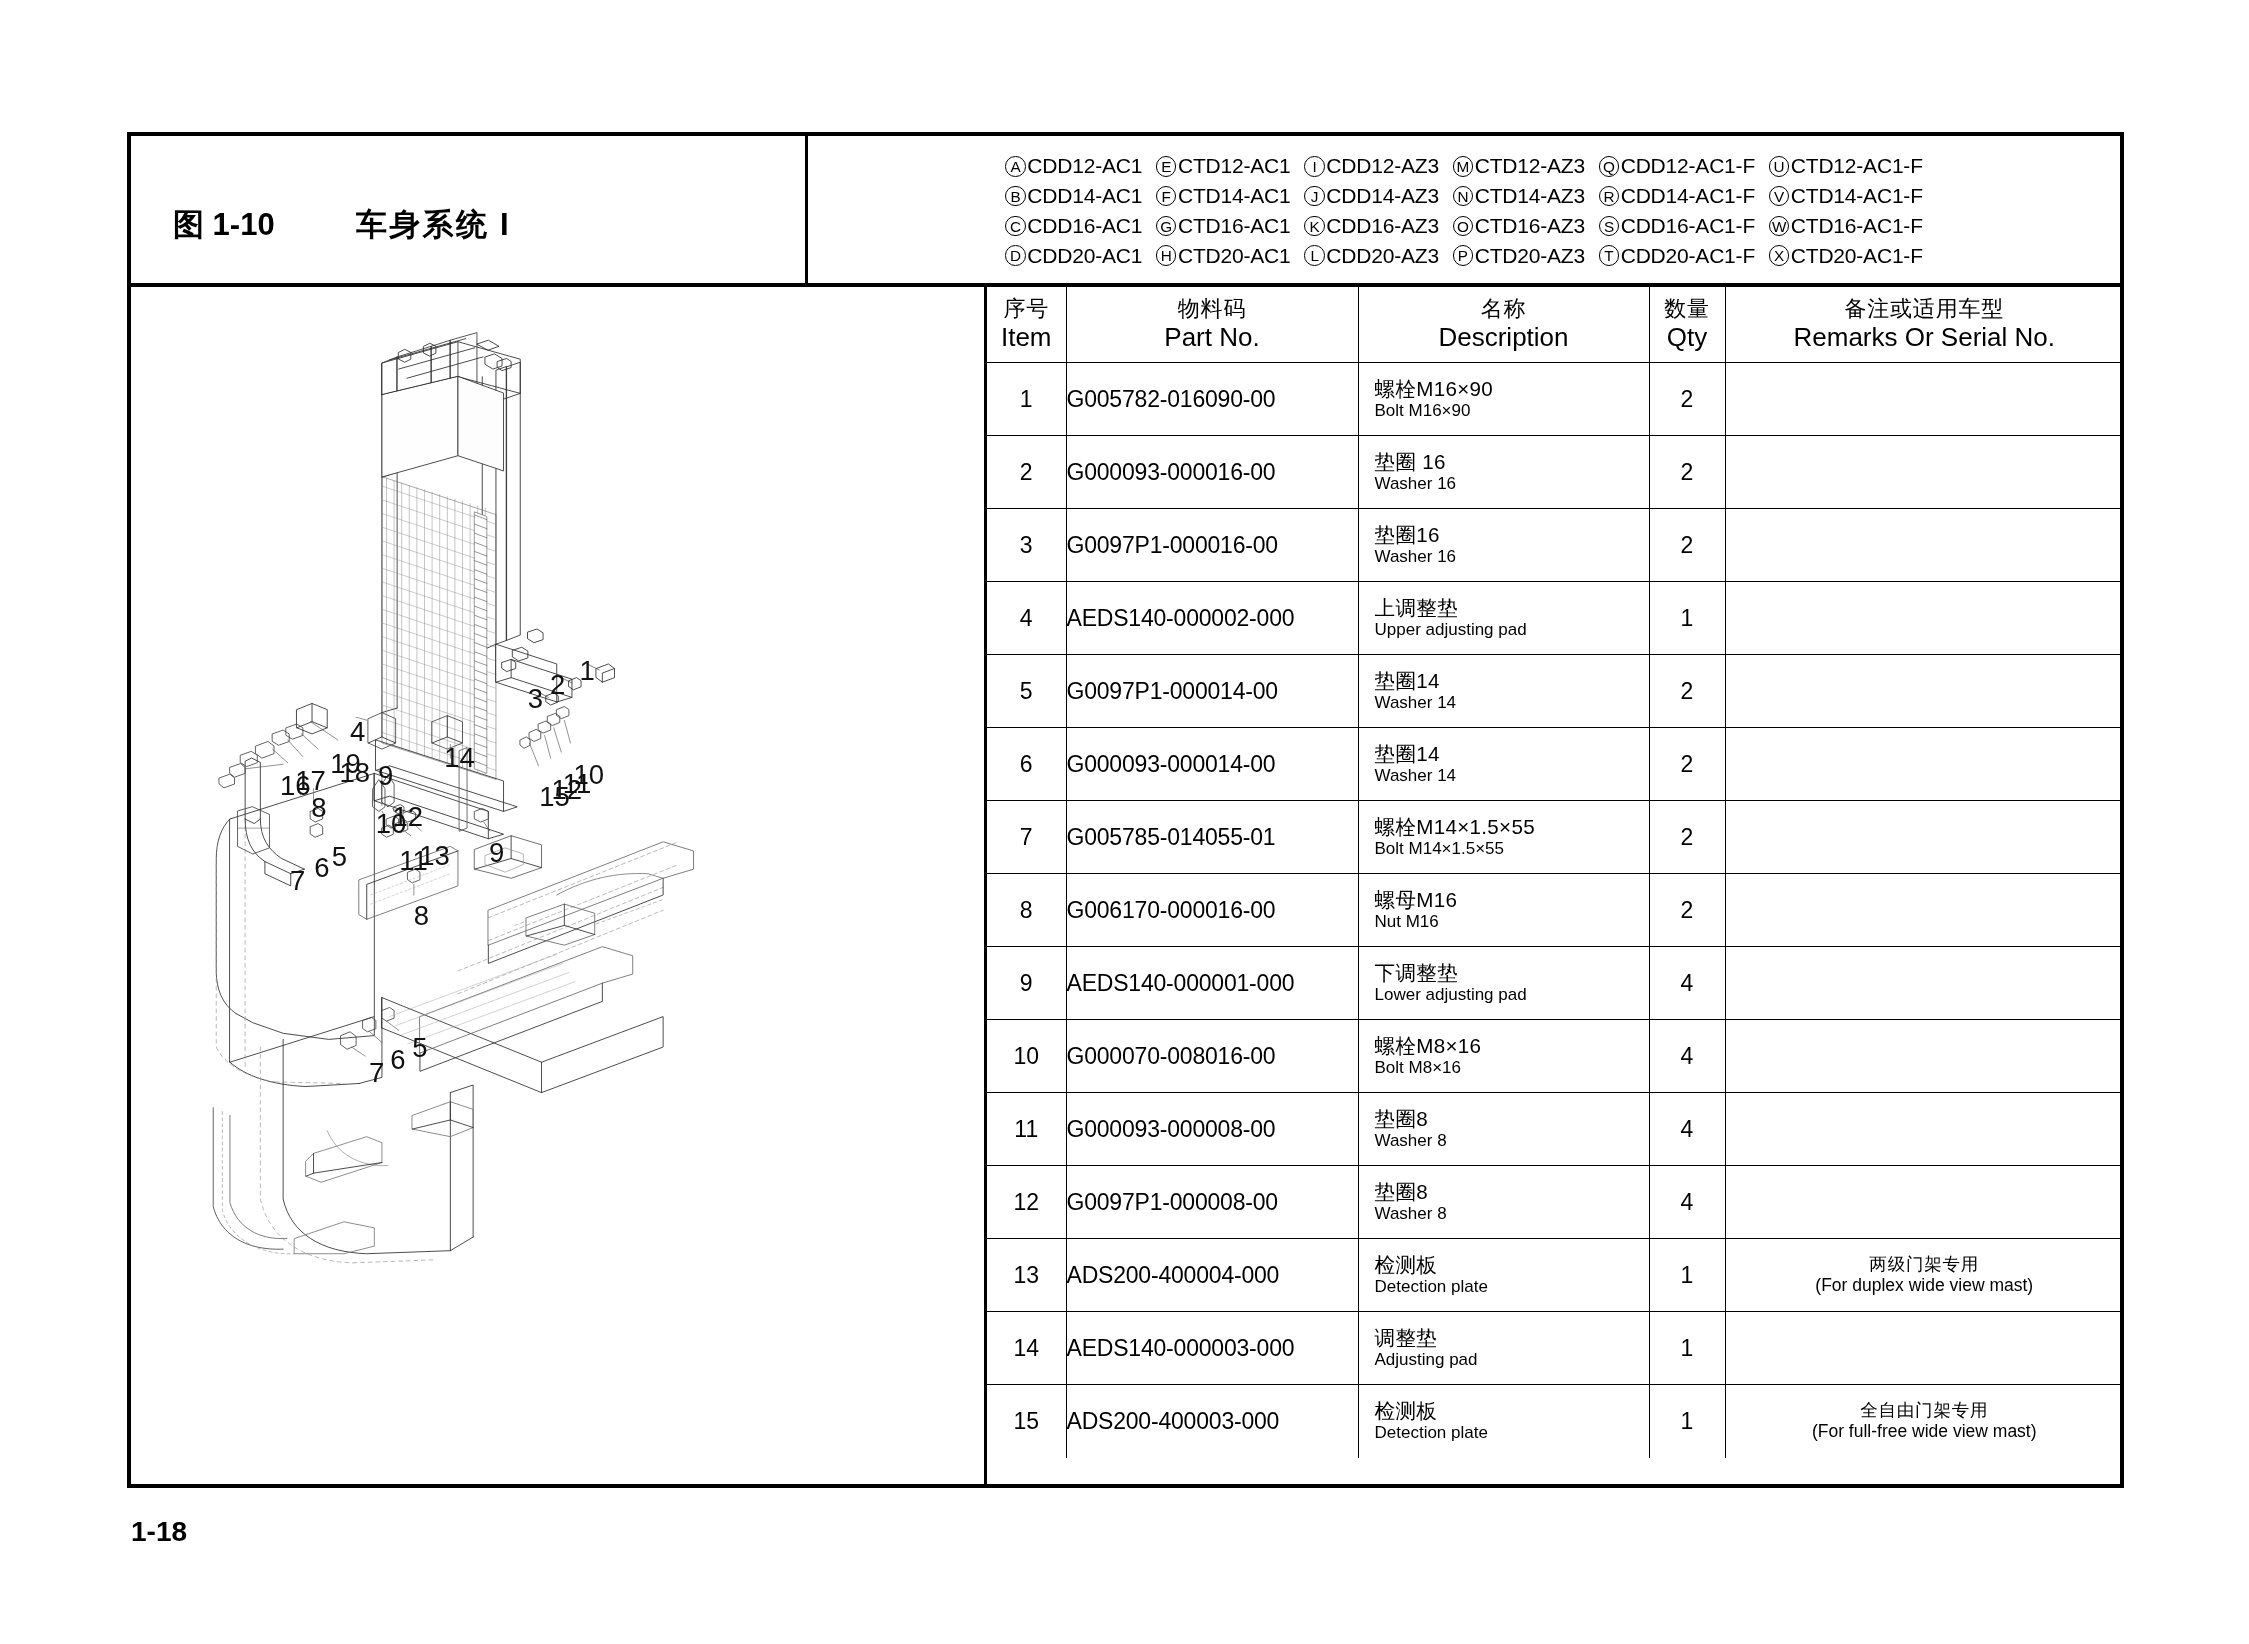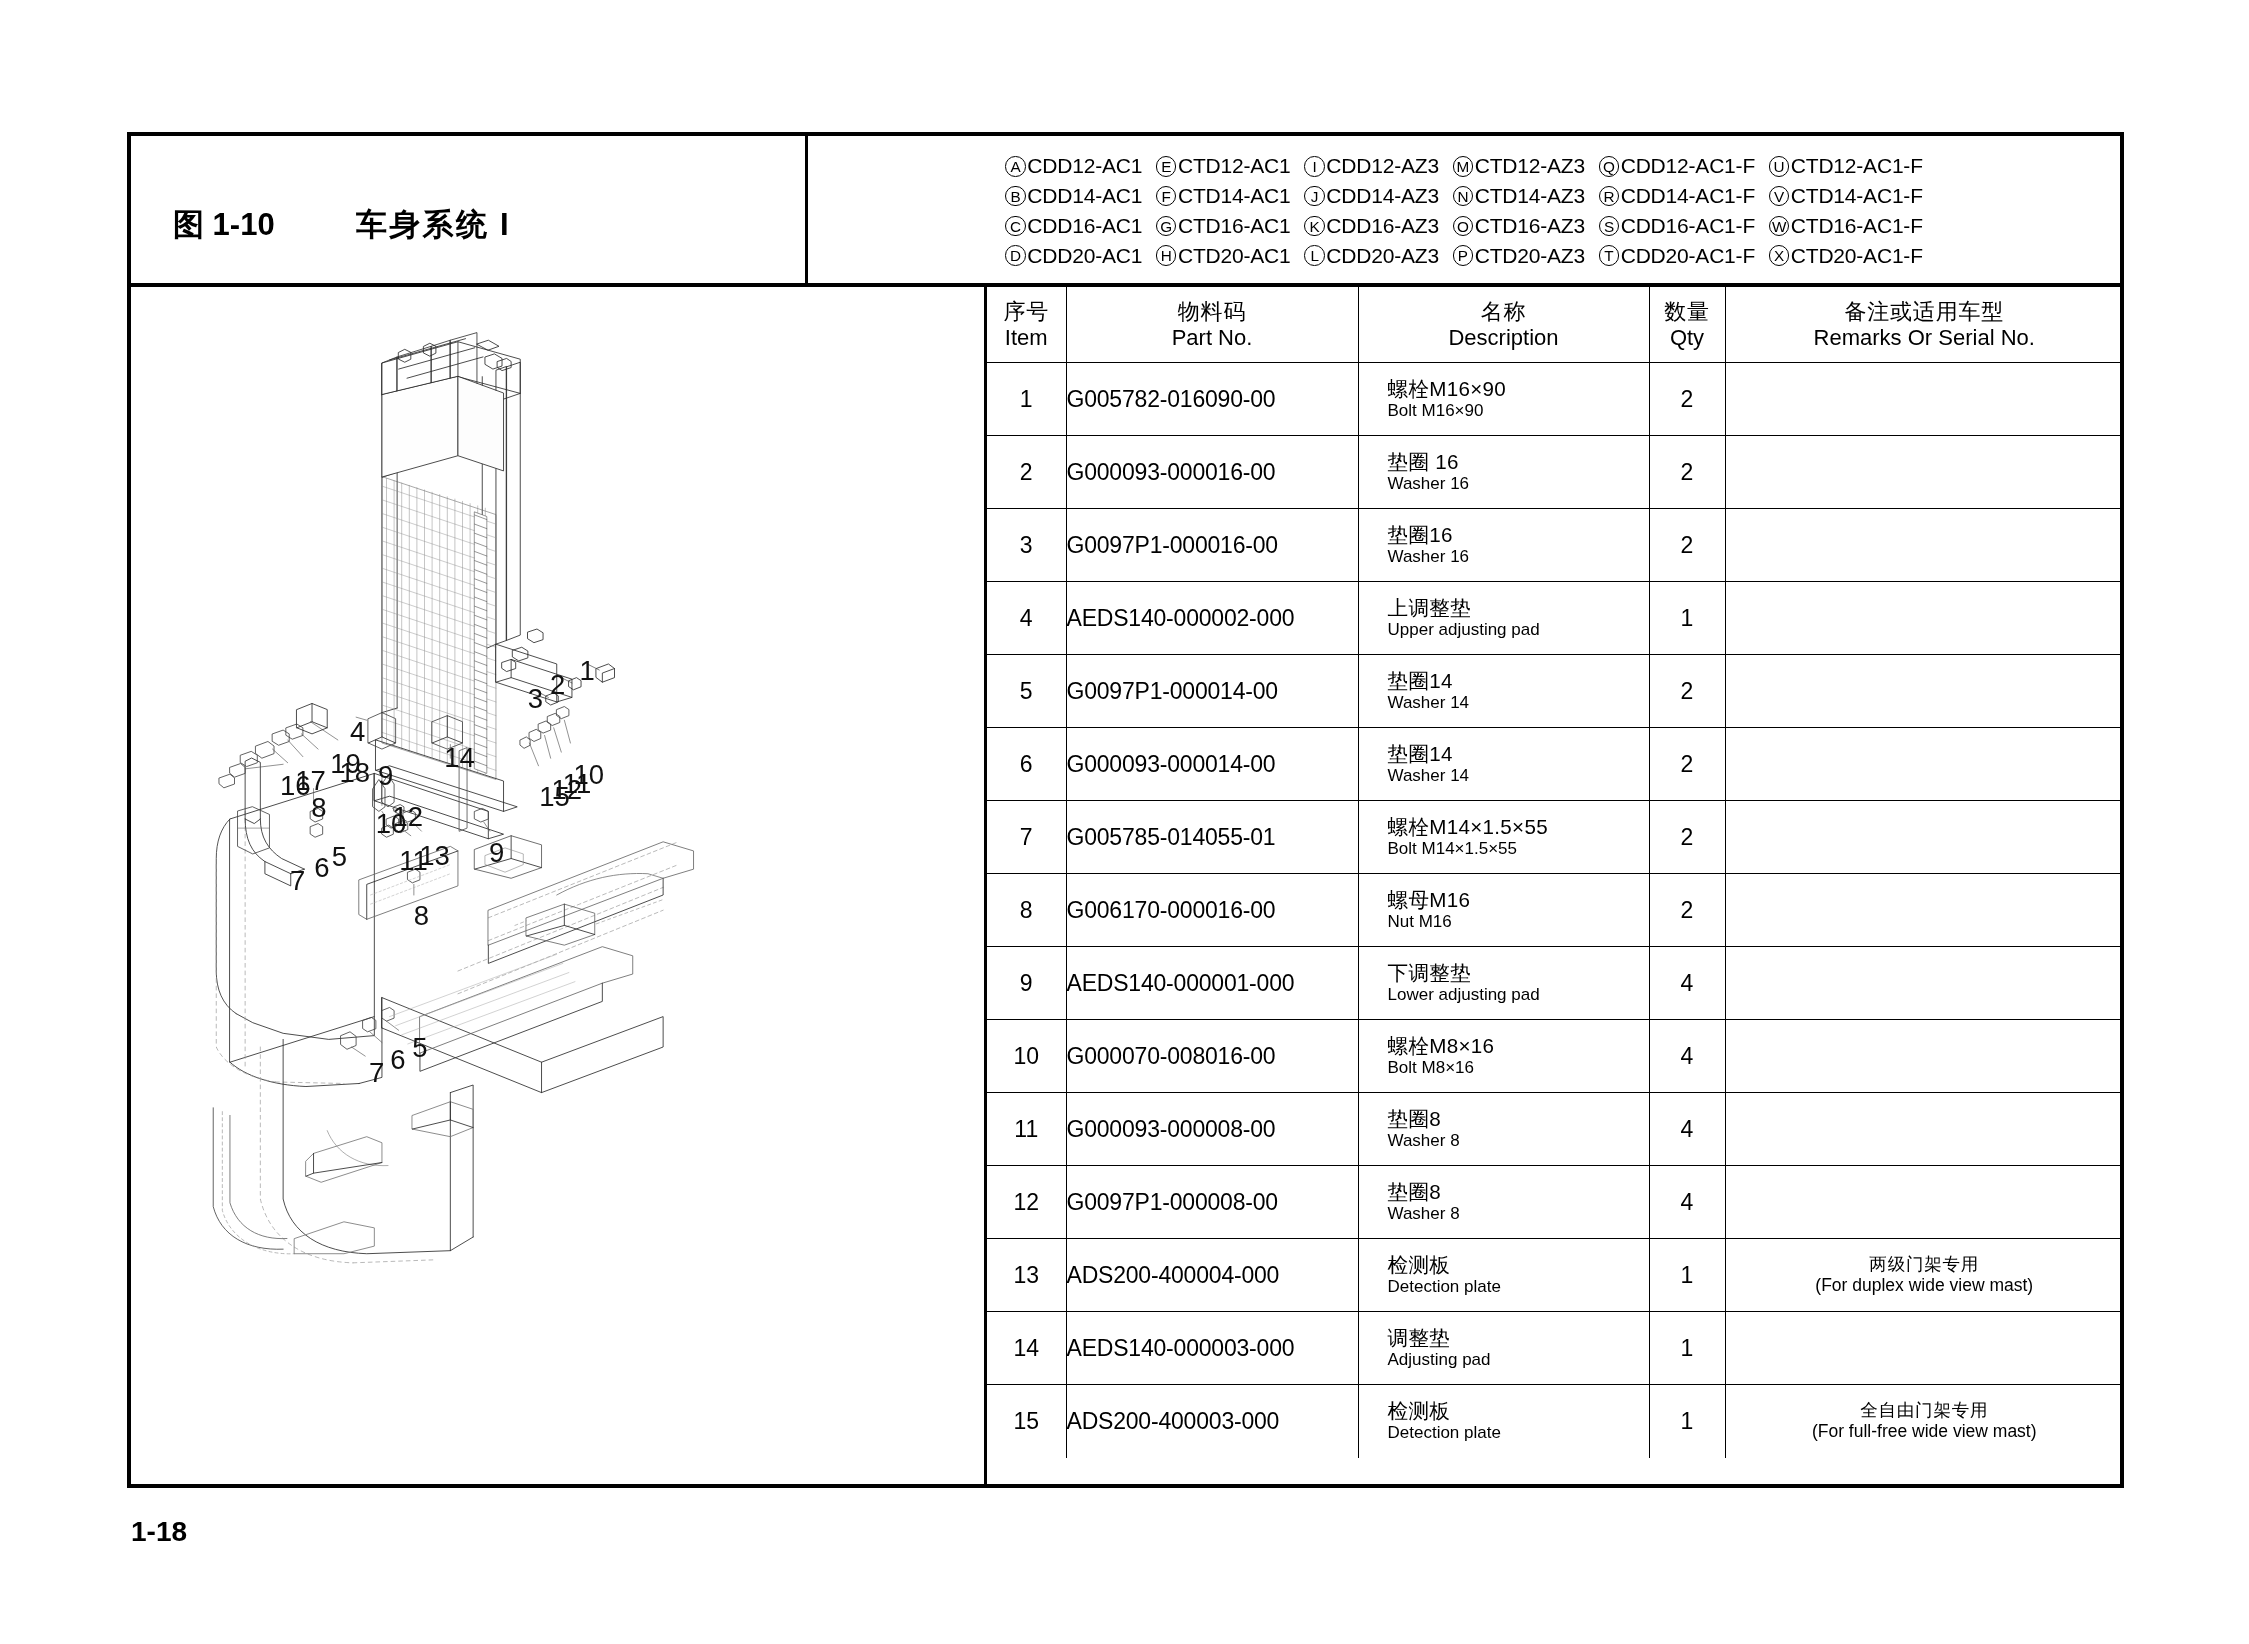--- a/index.html
+++ b/index.html
@@ -159,32 +159,32 @@
     text-align: center;
   }
   .hd {
     display: flex;
     flex-direction: column;
     justify-content: center;
     line-height: 1.18;
     font-weight: normal;
   }
   .hd .cn { font-size: 22px; letter-spacing: 0.8px; }
-  .hd .en { font-size: 22px; }
+  .hd .en { font-size: 26px; }
 
   td.item-cell { text-align: center; font-size: 23px; }
   td.qty-cell  { text-align: center; font-size: 23px; }
   td.part-cell { text-align: left; font-size: 23px; padding-left: 13px; letter-spacing: -0.2px; }
   tbody tr { height: 73px; }
 
   .desc-wrap {
     display: flex;
     flex-direction: column;
     justify-content: center;
-    padding-left: 29px;
+    padding-left: 16px;
     line-height: 1.17;
   }
   .desc-cn { font-size: 20.6px; letter-spacing: 0.3px; }
   .desc-en { font-size: 17px; }
 
   .rem-wrap {
     display: flex;
     flex-direction: column;
     justify-content: center;
     align-items: center;

